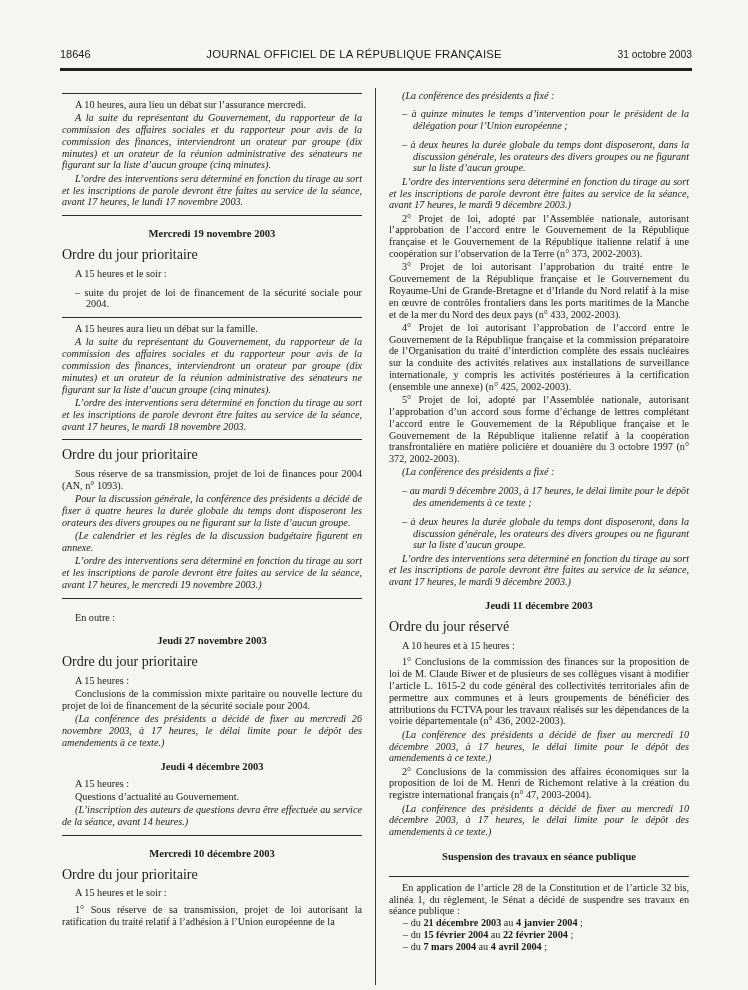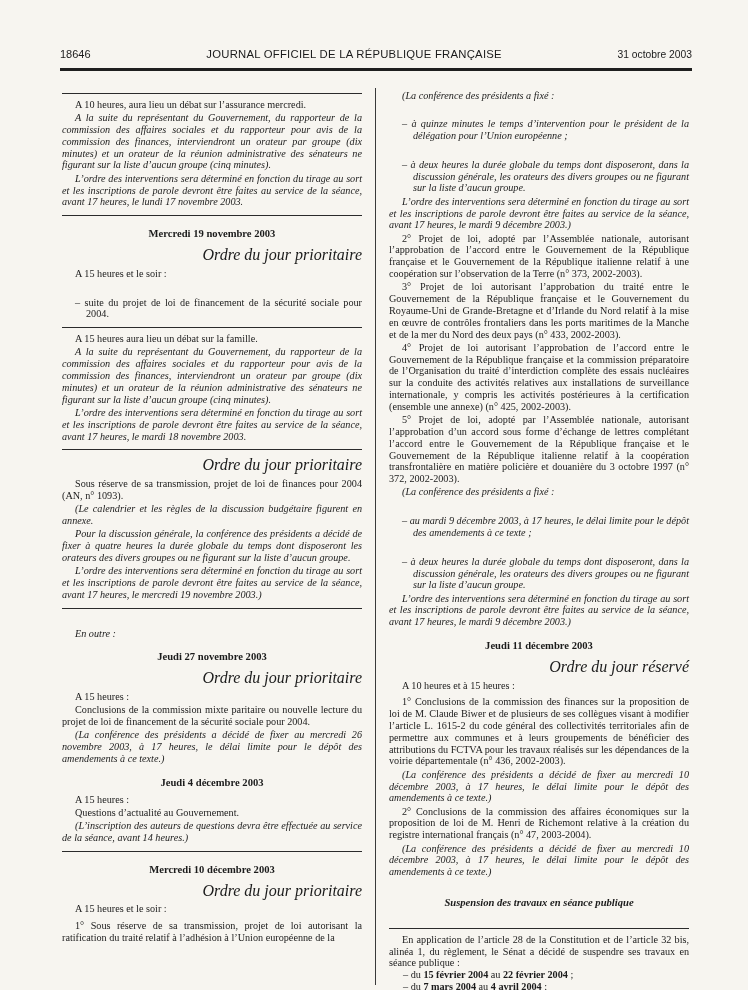--- a/index.html
+++ b/index.html
@@ -23,26 +23,26 @@
   
   .col { position:absolute; top:88px; width:300px; font-size:10.2px; line-height:11.8px; text-align:justify; }
   .col-left  { left:62px; }
   .col-right { left:389px; }
 
   .p    { margin:1.5px 0 0; text-indent:13px; }
   .flush{ text-indent:0; }
   .itp  { font-style:italic; }
   .it   { }
   .b    { font-weight:700; }
-  .hang { margin:17px 0 0; padding-left:24px; text-indent:-11px; }
+  .hang { margin:7px 0 0; padding-left:24px; text-indent:-11px; }
   .rule { border:0; border-top:1.3px solid #2b2b2b; margin:7px 0 5px; }
   .rule-top { margin-top:5px; }
   .heading    { font-weight:700; text-align:center; text-indent:0; font-size:10.6px; margin:12px 0 0; }
-  .subheading { font-style:italic; text-align:right; text-indent:0; font-size:16px; margin:9px 0 7px; }
-  .mt  { margin-top:19px;font-style:italic; }
+  .subheading { text-align:left; text-indent:0; font-size:14px; margin:9px 0 7px; }
+  .mt  { margin-top:13px; }
   .mt2 { margin-top:5px; }
   .susp-item { margin:0; padding-left:14px; text-indent:0; text-align:left; }
 </style>
 </head>
 <body>
 
 <div class="page">
 
   <div class="header-row">
     <span class="hdr-num">18646</span>
@@ -65,22 +65,22 @@
     <p class="hang">– suite du projet de loi de financement de la sécurité sociale pour 2004.</p>
     <hr class="rule">
 
     <p class="p"><span class="it">A 15 heures</span><span> aura lieu un débat sur la famille.</span></p>
     <p class="p itp">A la suite du représentant du Gouvernement, du rapporteur de la commission des affaires sociales et du rapporteur pour avis de la commission des finances, interviendront un orateur par groupe (dix minutes) et un orateur de la réunion administrative des sénateurs ne figurant sur la liste d’aucun groupe (cinq minutes).</p>
     <p class="p itp">L’ordre des interventions sera déterminé en fonction du tirage au sort et les inscriptions de parole devront être faites au service de la séance, avant 17 heures, le mardi 18 novembre 2003.</p>
     <hr class="rule">
 
     <p class="subheading">Ordre du jour prioritaire</p>
     <p class="p">Sous réserve de sa transmission, projet de loi de finances pour 2004 (AN, n° 1093).</p>
+    <p class="p itp">Pour la discussion générale, la conférence des présidents a décidé de fixer à quatre heures la durée globale du temps dont disposeront les orateurs des divers groupes ou ne figurant sur la liste d’aucun groupe.</p>
     <p class="p itp">(Le calendrier et les règles de la discussion budgétaire figurent en annexe.</p>
-    <p class="p itp">Pour la discussion générale, la conférence des présidents a décidé de fixer à quatre heures la durée globale du temps dont disposeront les orateurs des divers groupes ou ne figurant sur la liste d’aucun groupe.</p>
     <p class="p itp">L’ordre des interventions sera déterminé en fonction du tirage au sort et les inscriptions de parole devront être faites au service de la séance, avant 17 heures, le mercredi 19 novembre 2003.)</p>
     <hr class="rule">
 
     <p class="p mt">En outre :</p>
     <p class="heading">Jeudi 27 novembre 2003</p>
     <p class="subheading">Ordre du jour prioritaire</p>
     <p class="p"><span class="it">A 15 heures</span><span> :</span></p>
     <p class="p">Conclusions de la commission mixte paritaire ou nouvelle lecture du projet de loi de financement de la sécurité sociale pour 2004.</p>
     <p class="p itp">(La conférence des présidents a décidé de fixer au mercredi 26 novembre 2003, à 17 heures, le délai limite pour le dépôt des amendements à ce texte.)</p>
 
@@ -114,18 +114,19 @@
     <p class="subheading">Ordre du jour réservé</p>
     <p class="p"><span class="it">A 10 heures et à 15 heures</span><span> :</span></p>
     <p class="p mt2">1° Conclusions de la commission des finances sur la proposition de loi de M. Claude Biwer et de plusieurs de ses collègues visant à modifier l’article L. 1615-2 du code général des collectivités territoriales afin de permettre aux communes et à leurs groupements de bénéficier des attributions du FCTVA pour les travaux réalisés sur les dépendances de la voirie départementale (n° 436, 2002-2003).</p>
     <p class="p itp">(La conférence des présidents a décidé de fixer au mercredi 10 décembre 2003, à 17 heures, le délai limite pour le dépôt des amendements à ce texte.)</p>
     <p class="p">2° Conclusions de la commission des affaires économiques sur la proposition de loi de M. Henri de Richemont relative à la création du registre international français (n° 47, 2003-2004).</p>
     <p class="p itp">(La conférence des présidents a décidé de fixer au mercredi 10 décembre 2003, à 17 heures, le délai limite pour le dépôt des amendements à ce texte.)</p>
 
     <p class="heading mt">Suspension des travaux en séance publique</p>
     <hr class="rule mt">
     <p class="p"><span>En application de l’article 28 de la Constitution et de l’article 32 </span><span class="it">bis</span><span>, alinéa 1, du règlement, le Sénat a décidé de suspendre ses travaux en séance publique :</span></p>
+    <p class="p susp-item"><span>– du </span><span class="b">21 décembre 2003</span><span> au </span><span class="b">4 janvier 2004</span><span> ;</span></p>
     <p class="p susp-item"><span>– du </span><span class="b">15 février 2004</span><span> au </span><span class="b">22 février 2004</span><span> ;</span></p>
     <p class="p susp-item"><span>– du </span><span class="b">7 mars 2004</span><span> au </span><span class="b">4 avril 2004</span><span> ;</span></p>
 
   </div>
 
 </div>
 
 </body></html>

